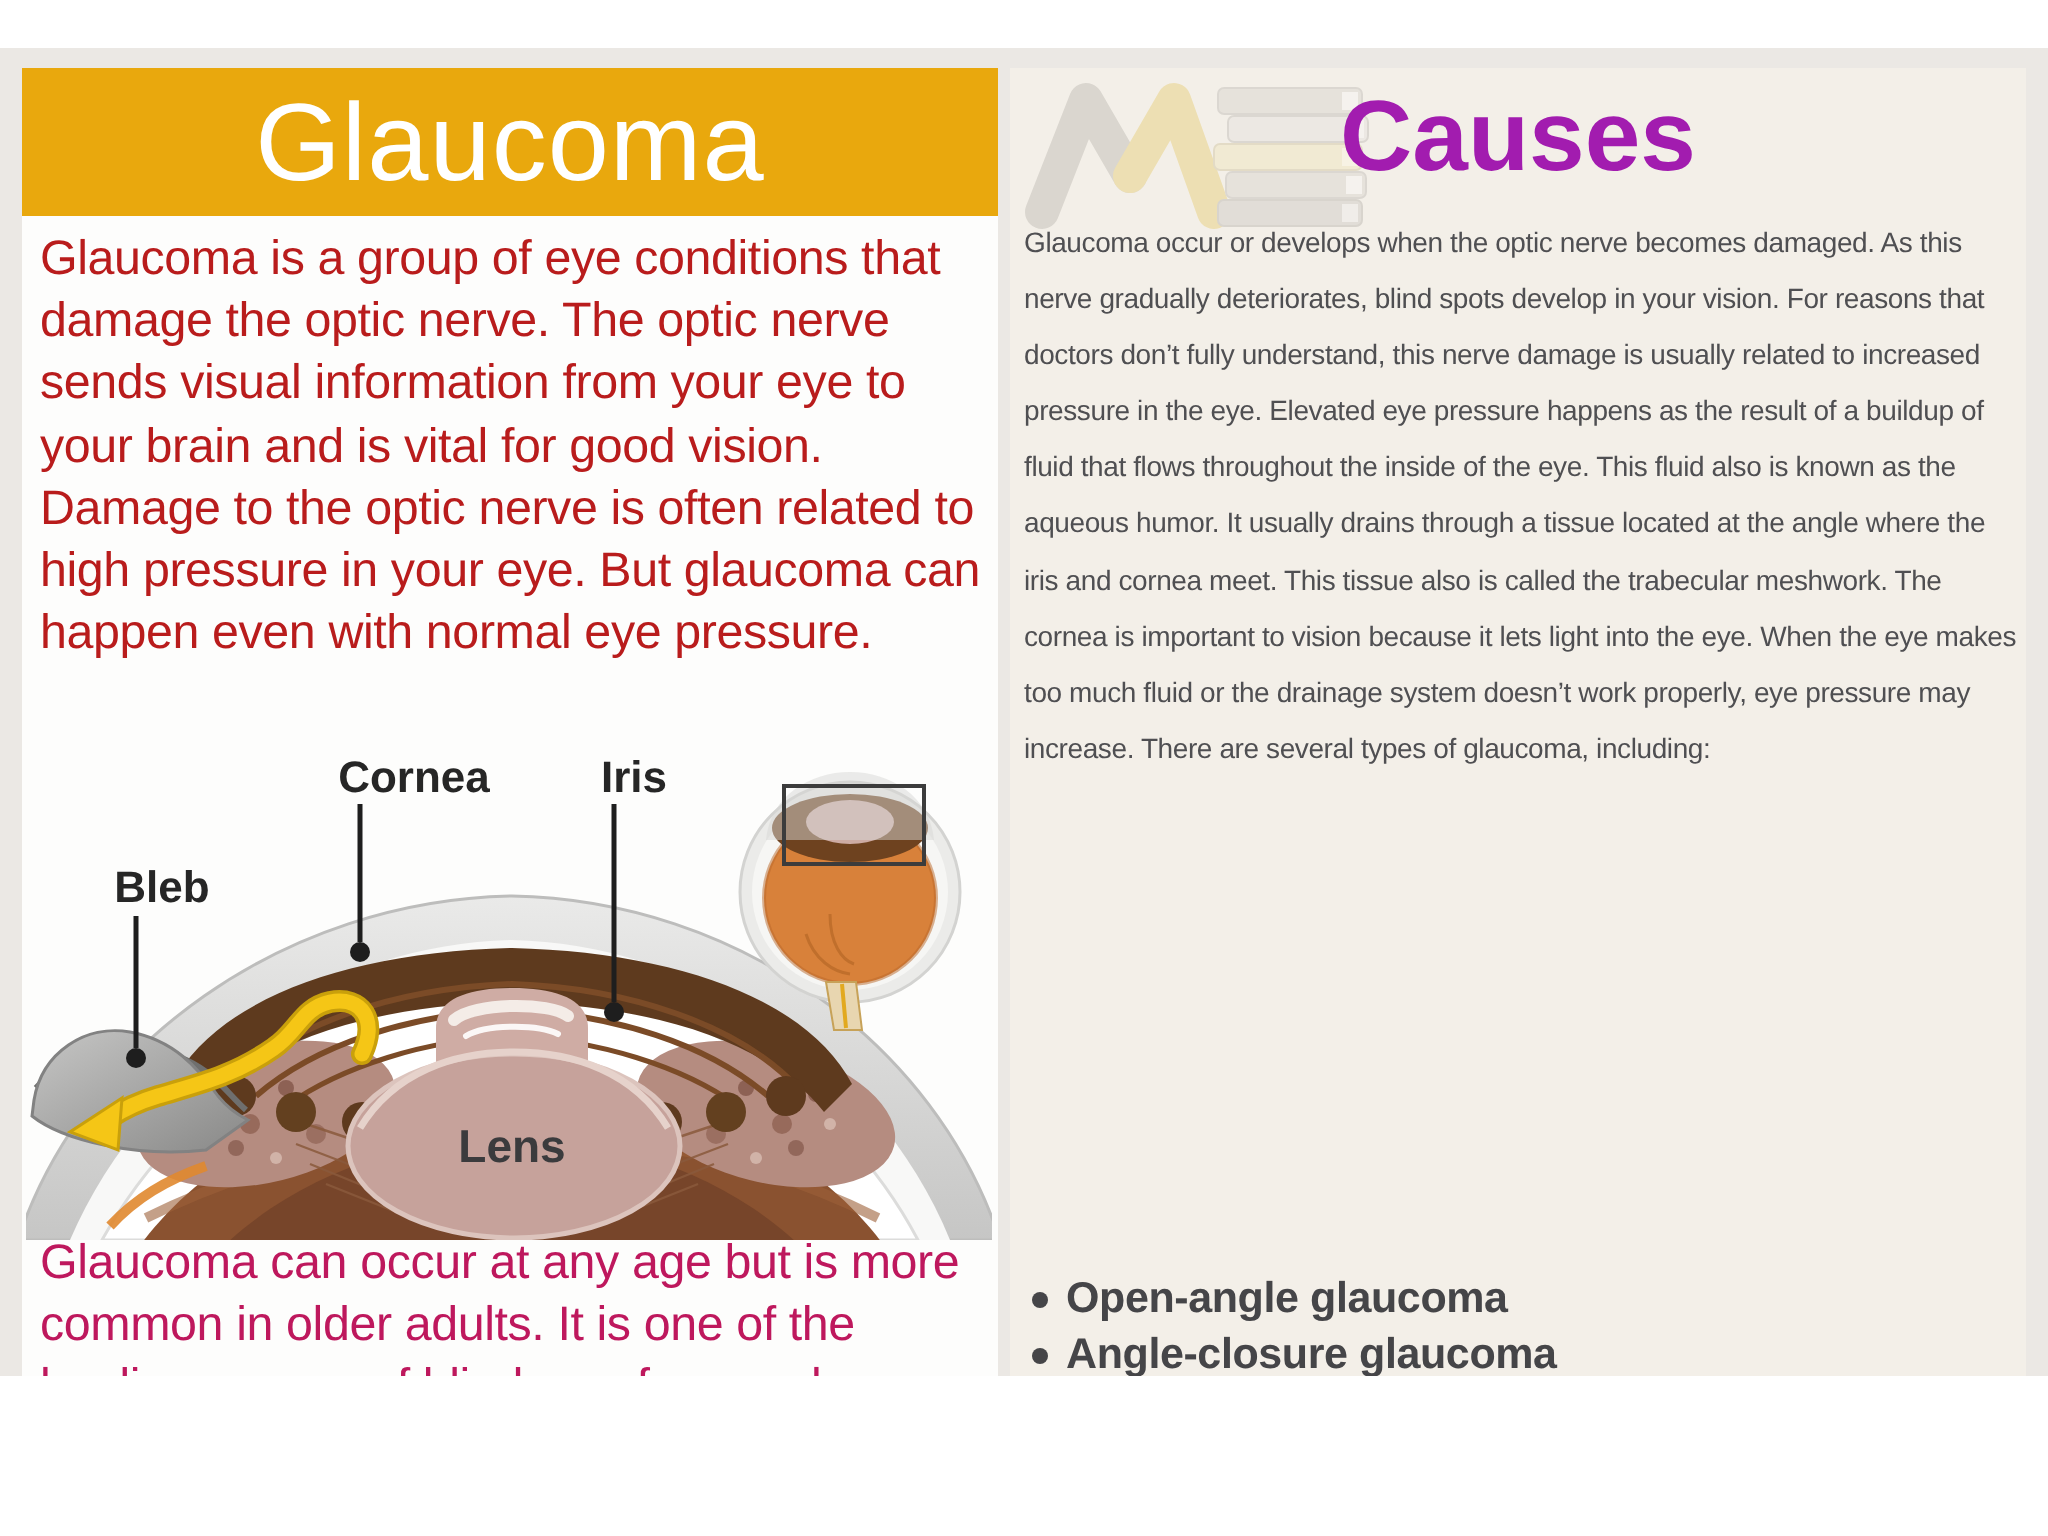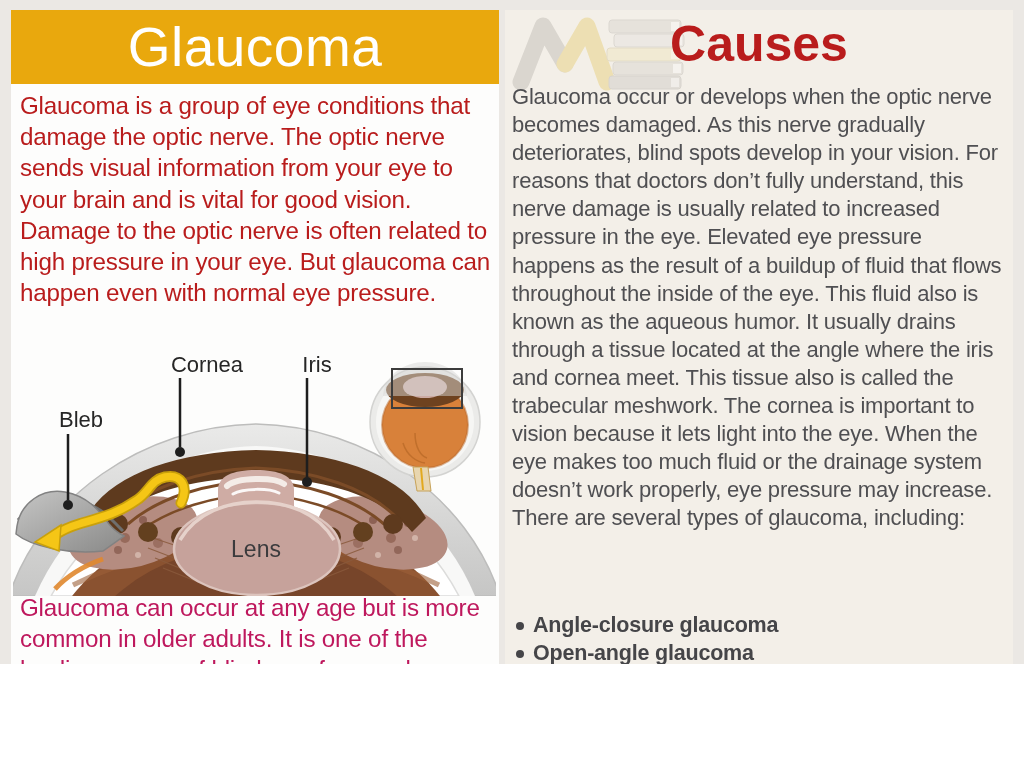--- a/index.html
+++ b/index.html
@@ -3,20 +3,21 @@
 <meta charset="utf-8">
 <style>
   * { box-sizing: border-box; }
   html,body { margin:0; padding:0; }
   .page {
     position: relative;
     width: 1024px; height: 664px;
     background: #ebe8e4;
     overflow: hidden;
     font-family: "Liberation Sans", sans-serif;
+    margin-top: 24px;
   }
   
   .left-panel {
     position: absolute; left: 11px; top: 10px;
     width: 488px; height: 743px;
     background: #fdfdfc;
   }
   .gold-bar {
     position: absolute; left: 0; top: 0;
     width: 100%; height: 74px;
@@ -27,21 +28,21 @@
     margin: 0; color: #ffffff;
     font-size: 55px; font-weight: normal; letter-spacing: 0.5px;
   }
   .intro {
     position: absolute; left: 9px; top: 80px; width: 479px;
     margin: 0; font-size: 24.2px; line-height: 31.2px;
     color: #b91c1c; letter-spacing: -0.2px;
   }
   .diagram {
     position: absolute; left: 2px; top: 338px;
-    width: 483px; height: 248px;
+    width: 483px; height: 248px; font-weight: bold;
   }
   .outro {
     position: absolute; left: 9px; top: 582px; width: 479px;
     margin: 0; font-size: 24.2px; line-height: 31.2px;
     color: #be185d; letter-spacing: -0.2px;
   }
   .website {
     position: absolute; left: 0; top: 715px; width: 100%;
     text-align: left; font-size: 15px; color: #58585a;
   }
@@ -52,25 +53,25 @@
     background: #f3efe8;
   }
   .watermark {
     position: absolute; left: 2px; top: 2px;
     width: 190px; height: 84px; opacity: 0.55;
     pointer-events: none;
   }
   .causes-title {
     position: absolute; left: 0; top: 5px; width: 100%;
     margin: 0; text-align: center;
-    font-size: 50px; font-weight: bold; color: #b91c1c;
+    font-size: 50px; font-weight: bold; color: #a21caf;
   }
   .causes-body {
     position: absolute; left: 7px; top: 73px; width: 498px;
-    margin: 0; font-size: 22px; line-height: 28.1px;
+    margin: 0; font-size: 14px; line-height: 28.1px;
     color: #4f4f52; letter-spacing: -0.2px;
   }
   .types {
     position: absolute; left: 9px; top: 602px;
     margin: 0; padding: 0; list-style: none;
   }
   .types li {
     display: flex; align-items: center;
     height: 27.8px; font-size: 21.5px; font-weight: bold;
     color: #454548; letter-spacing: -0.2px;
@@ -245,25 +246,25 @@
       </svg>
     </div>
 
     <h2 class="causes-title">Causes</h2>
 
     <p class="causes-body">Glaucoma occur or develops when the optic nerve becomes damaged. As this nerve gradually deteriorates, blind spots develop in your vision. For reasons that doctors don’t fully understand, this nerve damage is usually related to increased pressure in the eye. Elevated eye pressure happens as the result of a buildup of fluid that flows throughout the inside of the eye. This fluid also is known as the aqueous humor. It usually drains through a tissue located at the angle where the iris and cornea meet. This tissue also is called the trabecular meshwork. The cornea is important to vision because it lets light into the eye. When the eye makes too much fluid or the drainage system doesn’t work properly, eye pressure may increase. There are several types of glaucoma, including:</p>
 
     <ul class="types">
       <li>
         <span class="dot"></span>
+        <span>Open-angle glaucoma</span>
+      </li>
+      <li>
+        <span class="dot"></span>
         <span>Angle-closure glaucoma</span>
-      </li>
-      <li>
-        <span class="dot"></span>
-        <span>Open-angle glaucoma</span>
       </li>
       <li>
         <span class="dot"></span>
       </li>
       <li>
         <span class="dot"></span>
         <span>Glaucoma in children</span>
       </li>
     </ul>
   </section>

